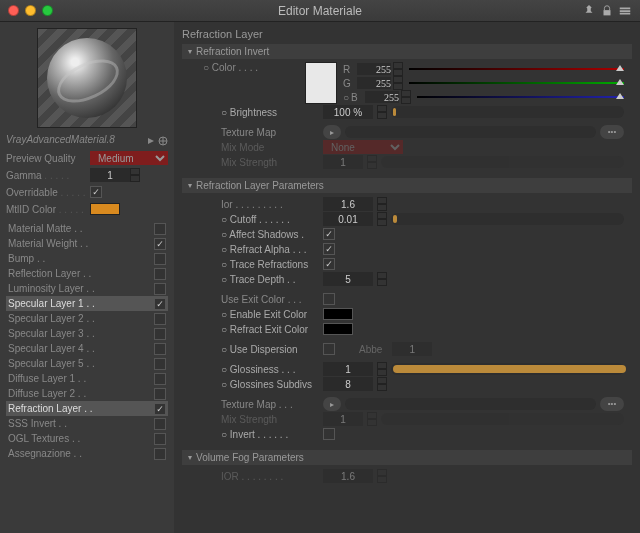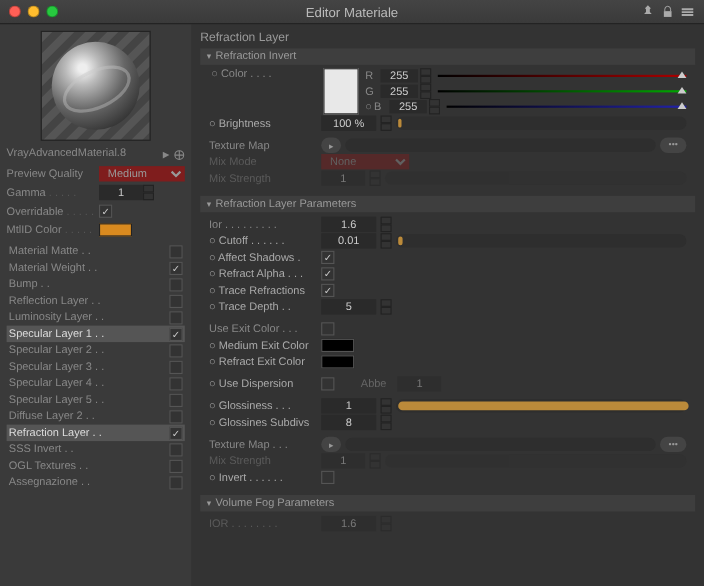--- a/index.html
+++ b/index.html
@@ -8,21 +8,21 @@
 .traffic { display: flex; gap: 6px; }
 .dot { width: 11px; height: 11px; border-radius: 50%; border: 1px solid rgba(0,0,0,0.3); }
 .title { position: absolute; left: 0; right: 0; text-align: center; color: #bbb; font-size: 12px; }
 .tb-right { margin-left: auto; display: flex; gap: 4px; }
 .tb-icon { width: 14px; height: 14px; color: #aaa; }
 .main { display: flex; height: 511px; }
 .sidebar { width: 174px; background: #3a3a3a; padding: 4px 6px; overflow: hidden; }
 .preview { width: 100px; height: 100px; margin: 2px auto 4px; background: linear-gradient(135deg,#555 25%,#444 25%,#444 50%,#555 50%,#555 75%,#444 75%); background-size: 20px 20px; border: 1px solid #222; display: flex; align-items: center; justify-content: center; }
 .sphere { width: 80px; height: 80px; border-radius: 50%; background: radial-gradient(circle at 35% 30%, #eee 5%, #bbb 20%, #666 50%, #333 80%); position: relative; overflow: hidden; }
 .sphere::after { content:''; position:absolute; width:60px; height:30px; border:3px solid rgba(200,200,200,0.4); border-radius:50%; top:25px; left:8px; transform:rotate(-25deg); }
-.matname { color: #888; font-size: 10px; padding: 2px 0 4px; }
+.matname { color: #888; font-size: 10px; padding: 2px 0 4px; font-style: italic; }
 .matname-row { display: flex; align-items: center; }
 .mn-icons { margin-left: auto; display: flex; gap: 2px; }
 .mn-icon { width: 10px; height: 10px; }
 .row { display: flex; align-items: center; height: 16px; margin: 1px 0; }
 .lbl { flex: 0 0 84px; color: #888; overflow: hidden; white-space: nowrap; }
 .dots::after { content: ' . . . . . '; color: #555; }
 .sel { flex: 1; background: #7f1d1d; border: none; color: #999; height: 14px; font-size: 10px; padding: 0 4px; }
 .num { width: 40px; background: #2a2a2a; border: none; color: #ccc; height: 14px; font-size: 10px; text-align: center; }
 .spin { width: 10px; display: flex; flex-direction: column; }
 .spin div { height: 7px; background: #333; border: 1px solid #222; }
@@ -32,27 +32,27 @@
 .layer { display: flex; align-items: center; height: 15px; padding: 0 2px; }
 .layer.sel-hi { background: #555; color: #ddd; }
 .layer .lname { flex: 1; }
 .content { flex: 1; background: #333; padding: 6px 8px; overflow: hidden; }
 .h1 { color: #999; font-size: 11px; margin-bottom: 4px; }
 .section { margin-bottom: 6px; }
 .shead { background: #3e3e3e; padding: 2px 6px; color: #999; font-size: 10px; display: flex; align-items: center; }
 .shead::before { content: '▾'; margin-right: 4px; font-size: 8px; }
 .sbody { padding: 3px 8px 2px; }
 .crow { display: flex; align-items: center; height: 14px; margin: 1px 0; gap: 4px; }
-.crow .clbl { width: 98px; color: #888; }
+.crow .clbl { width: 98px; color: #888; margin-left: 31px; }
 .crow .clbl.o { color: #aaa; }
 .bigswatch { width: 32px; height: 42px; background: #e8e8e8; border: 1px solid #222; }
 .colorrows { flex: 1; }
 .chrow { display: flex; align-items: center; height: 14px; gap: 2px; }
 .chlbl { width: 12px; color: #888; }
-.chnum { width: 34px; background: #2a2a2a; border: none; color: #ccc; height: 12px; font-size: 10px; text-align: center; }
+.chnum { width: 34px; background: #2a2a2a; border: none; color: #ccc; height: 12px; font-size: 10px; text-align: right; font-family: Liberation Serif, serif; }
 .slider { flex: 1; height: 10px; position: relative; margin-left: 4px; }
 .slider .track { position: absolute; top: 4px; left: 0; right: 0; height: 2px; }
 .slider .handle { position: absolute; right: 0; top: 1px; width: 0; height: 0; border-left: 4px solid transparent; border-right: 4px solid transparent; border-bottom: 6px solid #ccc; }
 .longslider { flex: 1; height: 12px; background: #2e2e2e; position: relative; border-radius: 6px; }
 .longslider .fill { position: absolute; left: 2px; top: 2px; bottom: 2px; border-radius: 4px; }
 .txbtn { width: 18px; height: 14px; background: #444; border-radius: 7px; display: flex; align-items: center; justify-content: center; color: #999; font-size: 8px; }
 .dotbtn { width: 24px; height: 14px; background: #444; border-radius: 7px; color: #999; font-size: 8px; text-align: center; line-height: 14px; }
 .dim { opacity: 0.45; }
 .blk { width: 30px; height: 12px; background: #000; border: 1px solid #555; }
 </style>
@@ -152,20 +152,24 @@
         </div>
         <div class="layer">
           <span class="lname">Specular Layer 4 . .</span>
           <span class="cb"></span>
         </div>
         <div class="layer">
           <span class="lname">Specular Layer 5 . .</span>
           <span class="cb"></span>
         </div>
         <div class="layer">
+          <span class="lname">Diffuse Layer 1 . .</span>
+          <span class="cb"></span>
+        </div>
+        <div class="layer">
           <span class="lname">Diffuse Layer 2 . .</span>
           <span class="cb"></span>
         </div>
         <div class="layer sel-hi">
           <span class="lname">Refraction Layer . .</span>
           <span class="cb">✓</span>
         </div>
         <div class="layer">
           <span class="lname">SSS Invert . .</span>
           <span class="cb"></span>
@@ -180,21 +184,21 @@
         </div>
       </div>
   </div>
 
   <div class="content">
     <div class="h1">Refraction Layer</div>
 
     <div class="section">
       <div class="shead">Refraction Invert</div>
       <div class="sbody">
-        <div style="display:flex;gap:6px;">
+        <div style="display:flex;gap:6px;margin-left:11px;">
           <div style="width:98px;"><span class="clbl o" style="padding-left:2px">○ <span>Color</span> . . . .</span></div>
           <div class="bigswatch"></div>
           <div class="colorrows">
             <div class="chrow">
                 <span class="chlbl">R</span>
                 <input class="chnum" value="255" style="">
                 <div class="spin">
                   <div></div>
                   <div></div>
                 </div>
@@ -297,21 +301,21 @@
             <div class="spin">
               <div></div>
               <div></div>
             </div>
           </div>
         <div class="crow" style="margin-top:6px">
             <span class="clbl"><span>Use Exit Color</span> . . .</span>
             <div class="cb"></div>
           </div>
         <div class="crow">
-            <span class="clbl o">○ <span>Medium Exit Color</span></span>
+            <span class="clbl o">○ <span>Enable Exit Color</span></span>
             <div class="blk"></div>
           </div>
         <div class="crow">
             <span class="clbl o">○ <span>Refract Exit Color</span></span>
             <div class="blk"></div>
           </div>
         <div class="crow" style="margin-top:6px">
             <span class="clbl o">○ <span>Use Dispersion</span></span>
             <div class="cb"></div>
             <span style="margin-left:20px;color:#666">Abbe</span>

